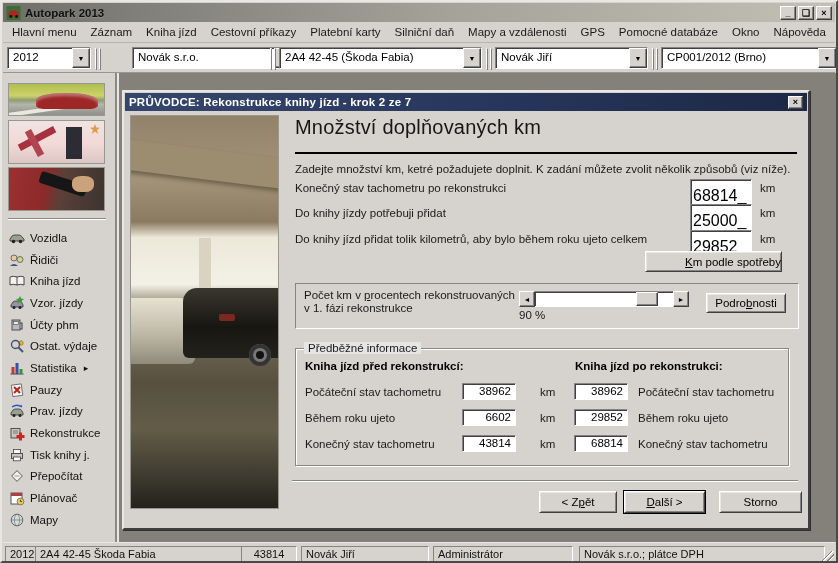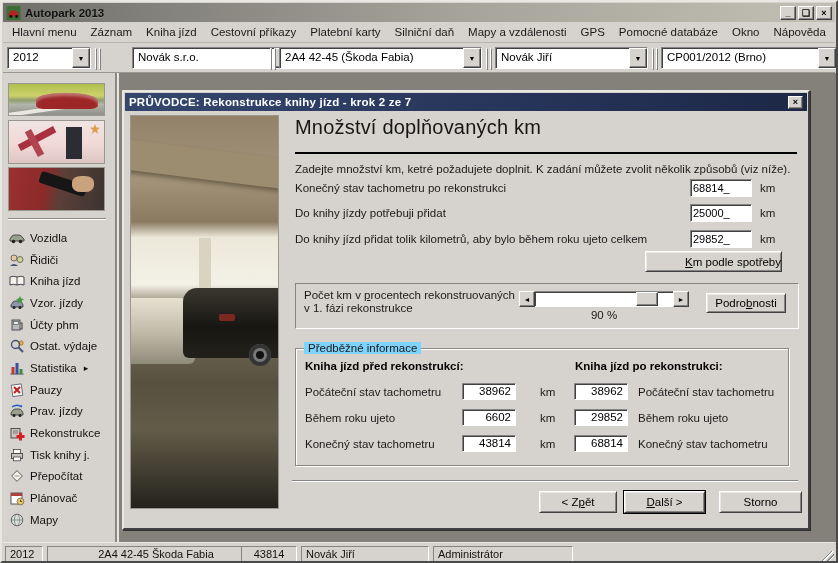--- a/index.html
+++ b/index.html
@@ -91,42 +91,42 @@
   .wiz-image .car-black{ position:absolute; left:52px; top:172px; width:110px; height:70px;
     background:linear-gradient(180deg,#3a372f,#181612 55%,#23211b); border-radius:14px 10px 6px 6px; }
   .wiz-image .wheel{ position:absolute; left:118px; top:228px; width:22px; height:22px; background:#111;
     border-radius:50%; box-shadow:inset 0 0 0 4px #333, inset 0 0 0 7px #777; }
   .wiz-image .taillight{ position:absolute; left:88px; top:198px; width:16px; height:7px; background:#7a2820; border-radius:2px; }
   .wiz-heading{ position:absolute; left:171px; top:24px; font-size:20px; color:#161616; letter-spacing:.2px; }
   .wiz-rule{ position:absolute; left:171px; top:60px; width:502px; height:2px; background:#000; }
   .wiz-sub{ position:absolute; left:171px; top:71px; width:505px; font-size:11.5px; color:#1a1a1a; }
   .flabel{ position:absolute; font-size:11.5px; color:#1a1a1a; white-space:nowrap; }
   .tfield{ position:absolute; width:62px; height:18px; background:#fff; font-family:"Liberation Sans",sans-serif;
-    font-size:11px; color:#000; padding:0 2px;
+    font-size:16px; color:#000; padding:16px 2px;
     border:1px solid; border-color:#848484 #fff #fff #848484; box-shadow:inset 1px 1px 0 #404040; }
   .unit{ position:absolute; font-size:11.5px; color:#1a1a1a; }
   .btn{ background:#d6d3ce; font-size:11.5px; color:#000; text-align:center;
     border:1px solid; border-color:#fff #404040 #404040 #fff;
     box-shadow:inset 1px 1px 0 #e9e7e2, inset -1px -1px 0 #848484;
     display:flex; align-items:center; justify-content:center; }
   .slider-panel{ position:absolute; left:171px; top:191px; width:504px; height:46px;
     border:1px solid; border-color:#848484 #fff #fff #848484; }
   .sp-label{ position:absolute; left:8px; top:5px; font-size:11.5px; color:#1a1a1a; line-height:13px; }
   .scrollbar{ position:absolute; left:223px; top:7px; width:170px; height:16px; display:flex; }
   .sb-btn{ width:16px; height:16px; background:#d6d3ce; font-size:7px; color:#000;
     display:flex; align-items:center; justify-content:center;
     border:1px solid; border-color:#fff #404040 #404040 #fff; box-shadow:inset -1px -1px 0 #848484; }
   .sb-track{ position:relative; flex:1; background:#fff;
     border-top:1px solid #848484; border-bottom:1px solid #fff; box-shadow:inset 1px 1px 0 #404040; }
   .sb-thumb{ position:absolute; left:101px; top:0; width:22px; height:14px; background:#d6d3ce;
     border:1px solid; border-color:#fff #404040 #404040 #fff; box-shadow:inset -1px -1px 0 #848484; }
-  .sp-value{ position:absolute; left:223px; top:25px; width:170px; text-align:center; font-size:11.5px; color:#1a1a1a; }
+  .sp-value{ position:absolute; left:223px; top:25px; width:170px; font-size:11.5px; color:#1a1a1a; }
   .groupbox{ position:absolute; left:171px; top:256px; width:494px; height:118px;
     border:1px solid #8a887f; box-shadow:inset 1px 1px 0 #fff, 1px 1px 0 #fff; }
-  .gb-legend{ position:absolute; left:8px; top:-7px; background:#7dd3fc; padding:0 4px; font-size:11.5px; color:#1a1a1a; }
+  .gb-legend{ position:absolute; left:8px; top:-7px; background:#e5e5e5; padding:0 4px; font-size:11.5px; color:#1a1a1a; }
   .gb-head{ position:absolute; top:11px; font-size:11.5px; font-weight:bold; color:#000; white-space:nowrap; }
   .gb-label{ position:absolute; font-size:11.5px; color:#1a1a1a; white-space:nowrap; }
   .gb-field{ position:absolute; width:54px; height:17px; background:#fff; font-size:11.5px; color:#000;
     text-align:right; padding:1px 4px 0 2px;
     border:1px solid; border-color:#848484 #fff #fff #848484; box-shadow:inset 1px 1px 0 #404040; }
   .wiz-sep{ position:absolute; left:168px; top:388px; width:506px; height:2px;
     border-top:1px solid #848484; border-bottom:1px solid #fff; }
   .wiz-btn{ position:absolute; top:399px; height:22px; }
   .default-ring{ outline:1px solid #000; }
   u{ text-decoration:underline; }
@@ -444,20 +444,21 @@
     <div class="btn wiz-btn default-ring" style="left:500px;width:81px;">
       <span><span></span><u>D</u><span>alší &gt;</span></span>
     </div>
     <div class="btn wiz-btn" style="left:595px;width:83px;">
       <span>Storno</span>
     </div>
   </div>
 
   <div class="statusbar">
     <span class="sb-panel" style="left:2px;width:38px;">2012</span>
-    <span class="sb-panel" style="left:44px;width:218px;text-align:center;">2A4 42-45  Škoda Fabia</span>
+    <span class="sb-panel" style="left:32px;width:218px;">2A4 42-45  Škoda Fabia</span>
     <span class="sb-panel" style="left:238px;width:56px;text-align:center;">43814</span>
     <span class="sb-panel" style="left:298px;width:128px;">Novák Jiří</span>
     <span class="sb-panel" style="left:430px;width:140px;">Administrátor</span>
+    <span class="sb-panel" style="left:576px;width:246px;">Novák s.r.o.;  plátce DPH</span>
     <span class="sb-grip"></span>
   </div>
 
 </div>
 
 </body></html>

